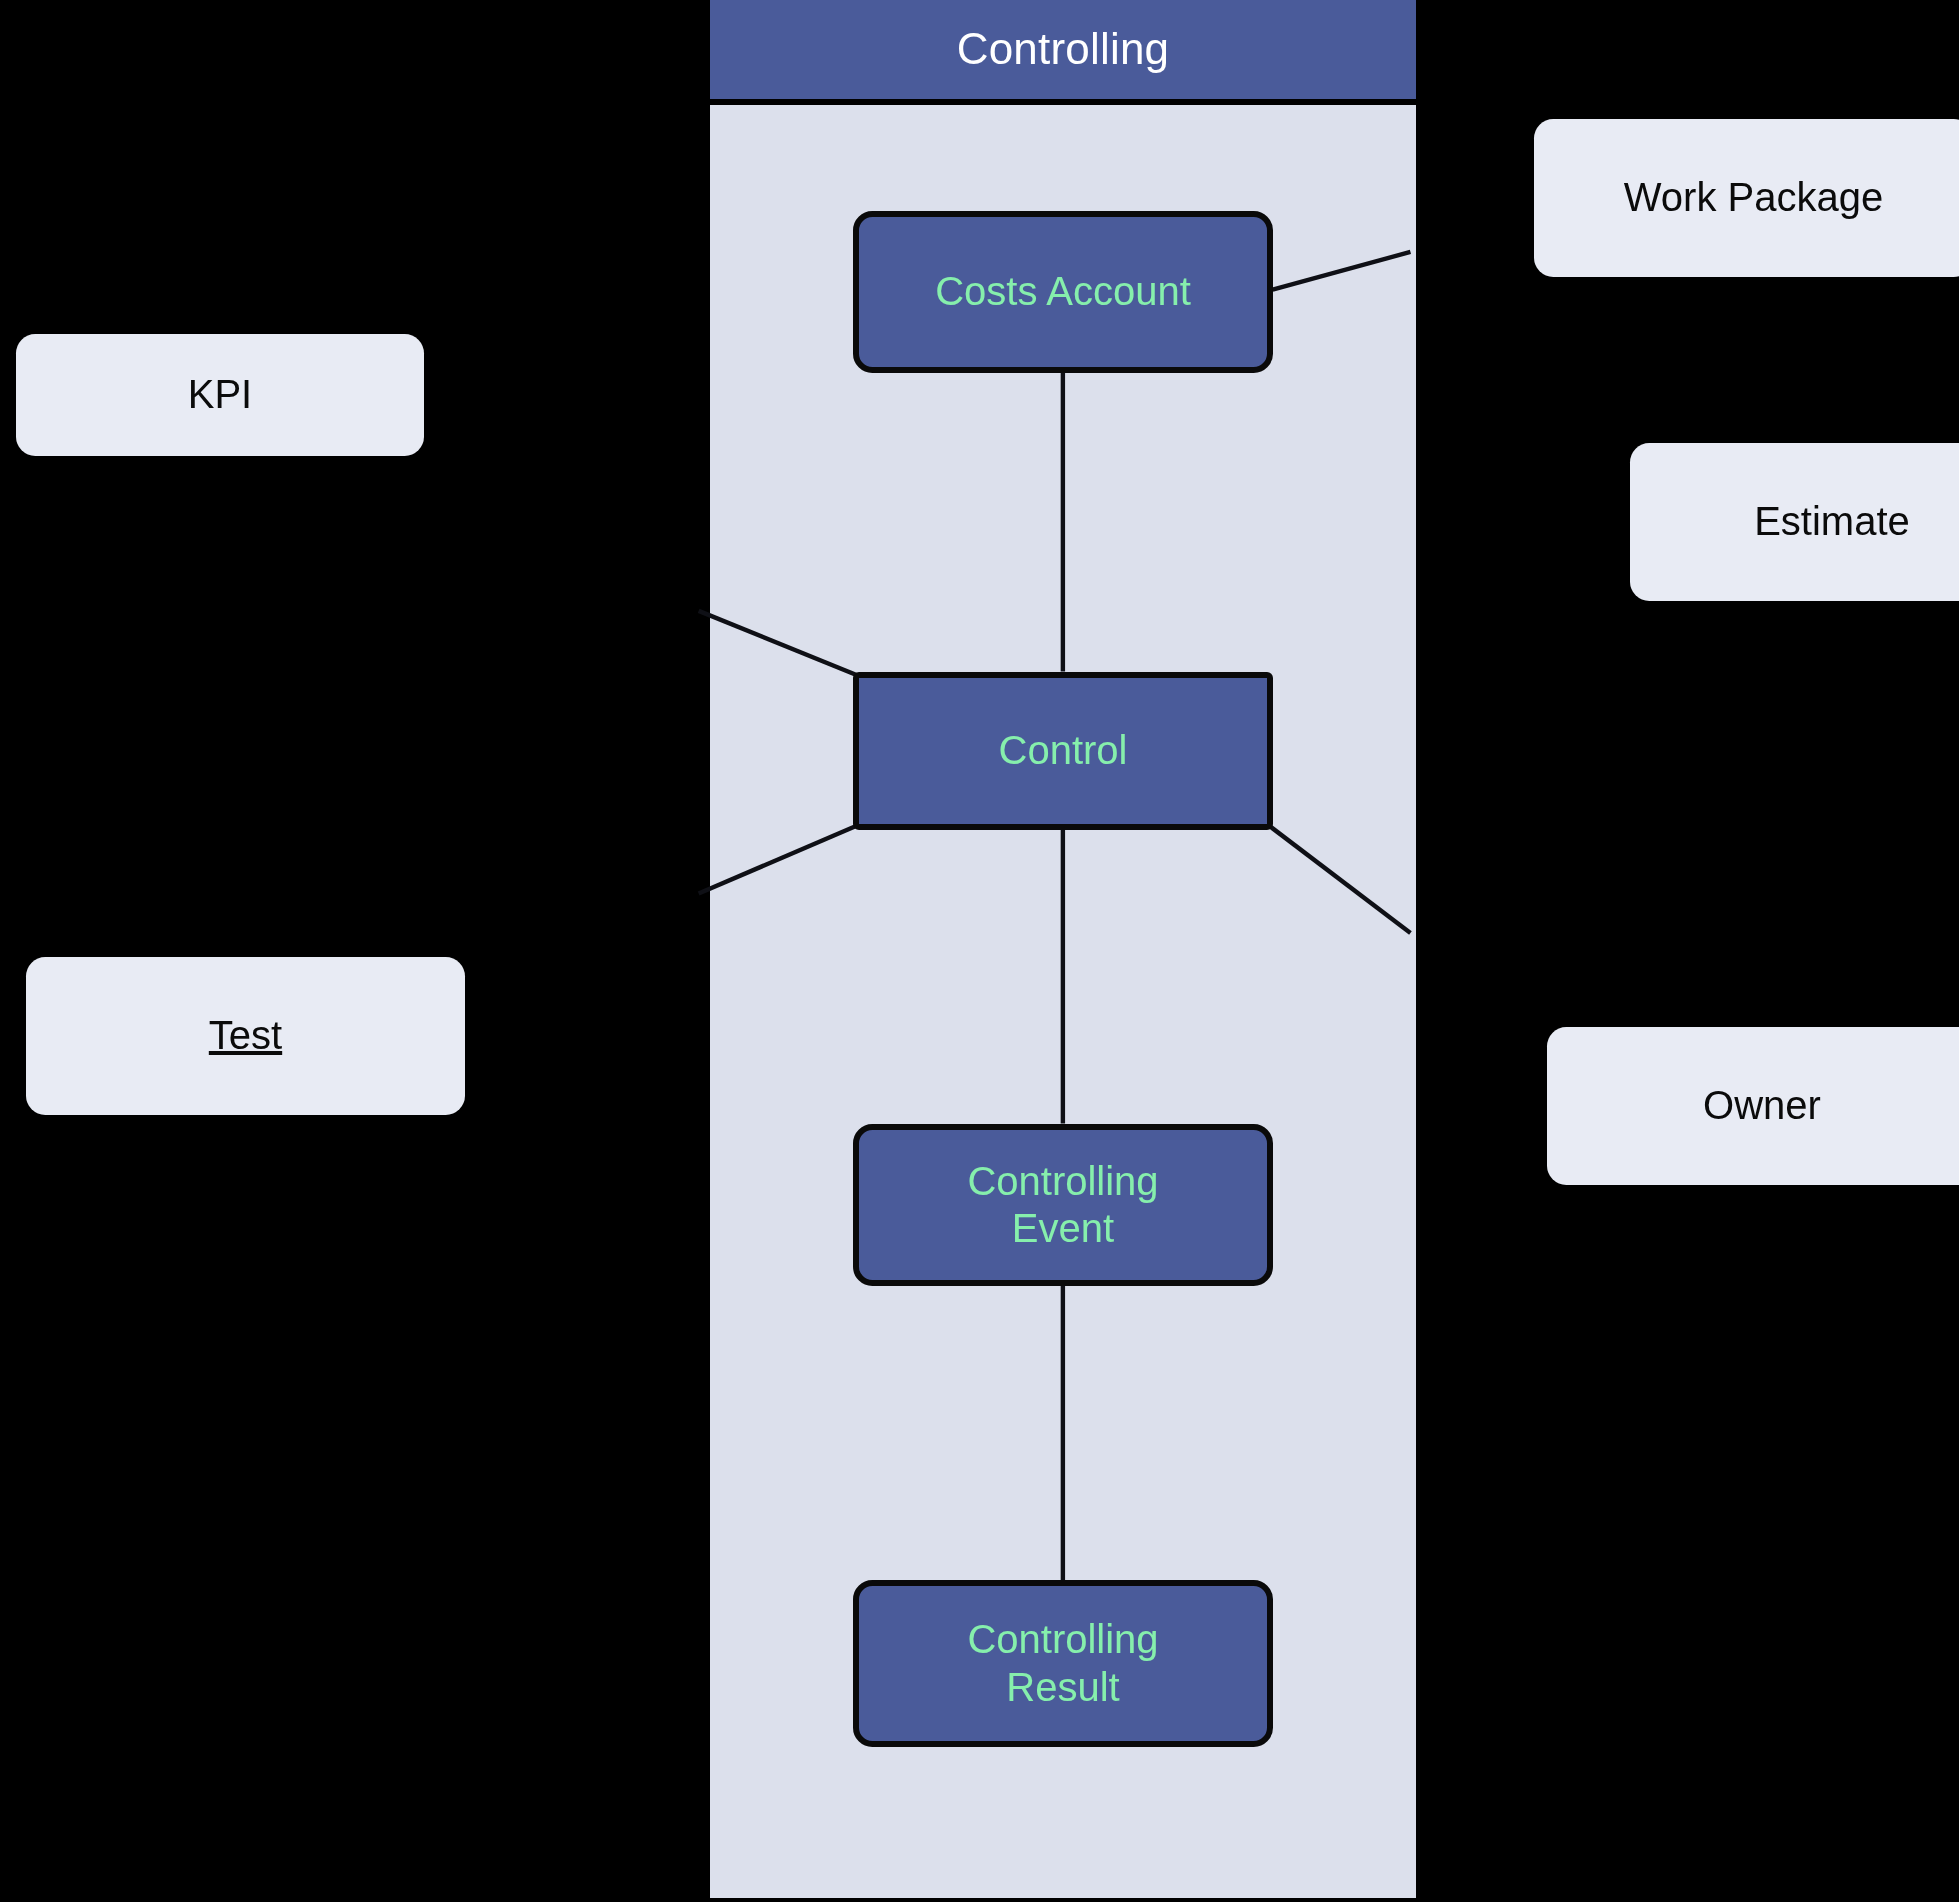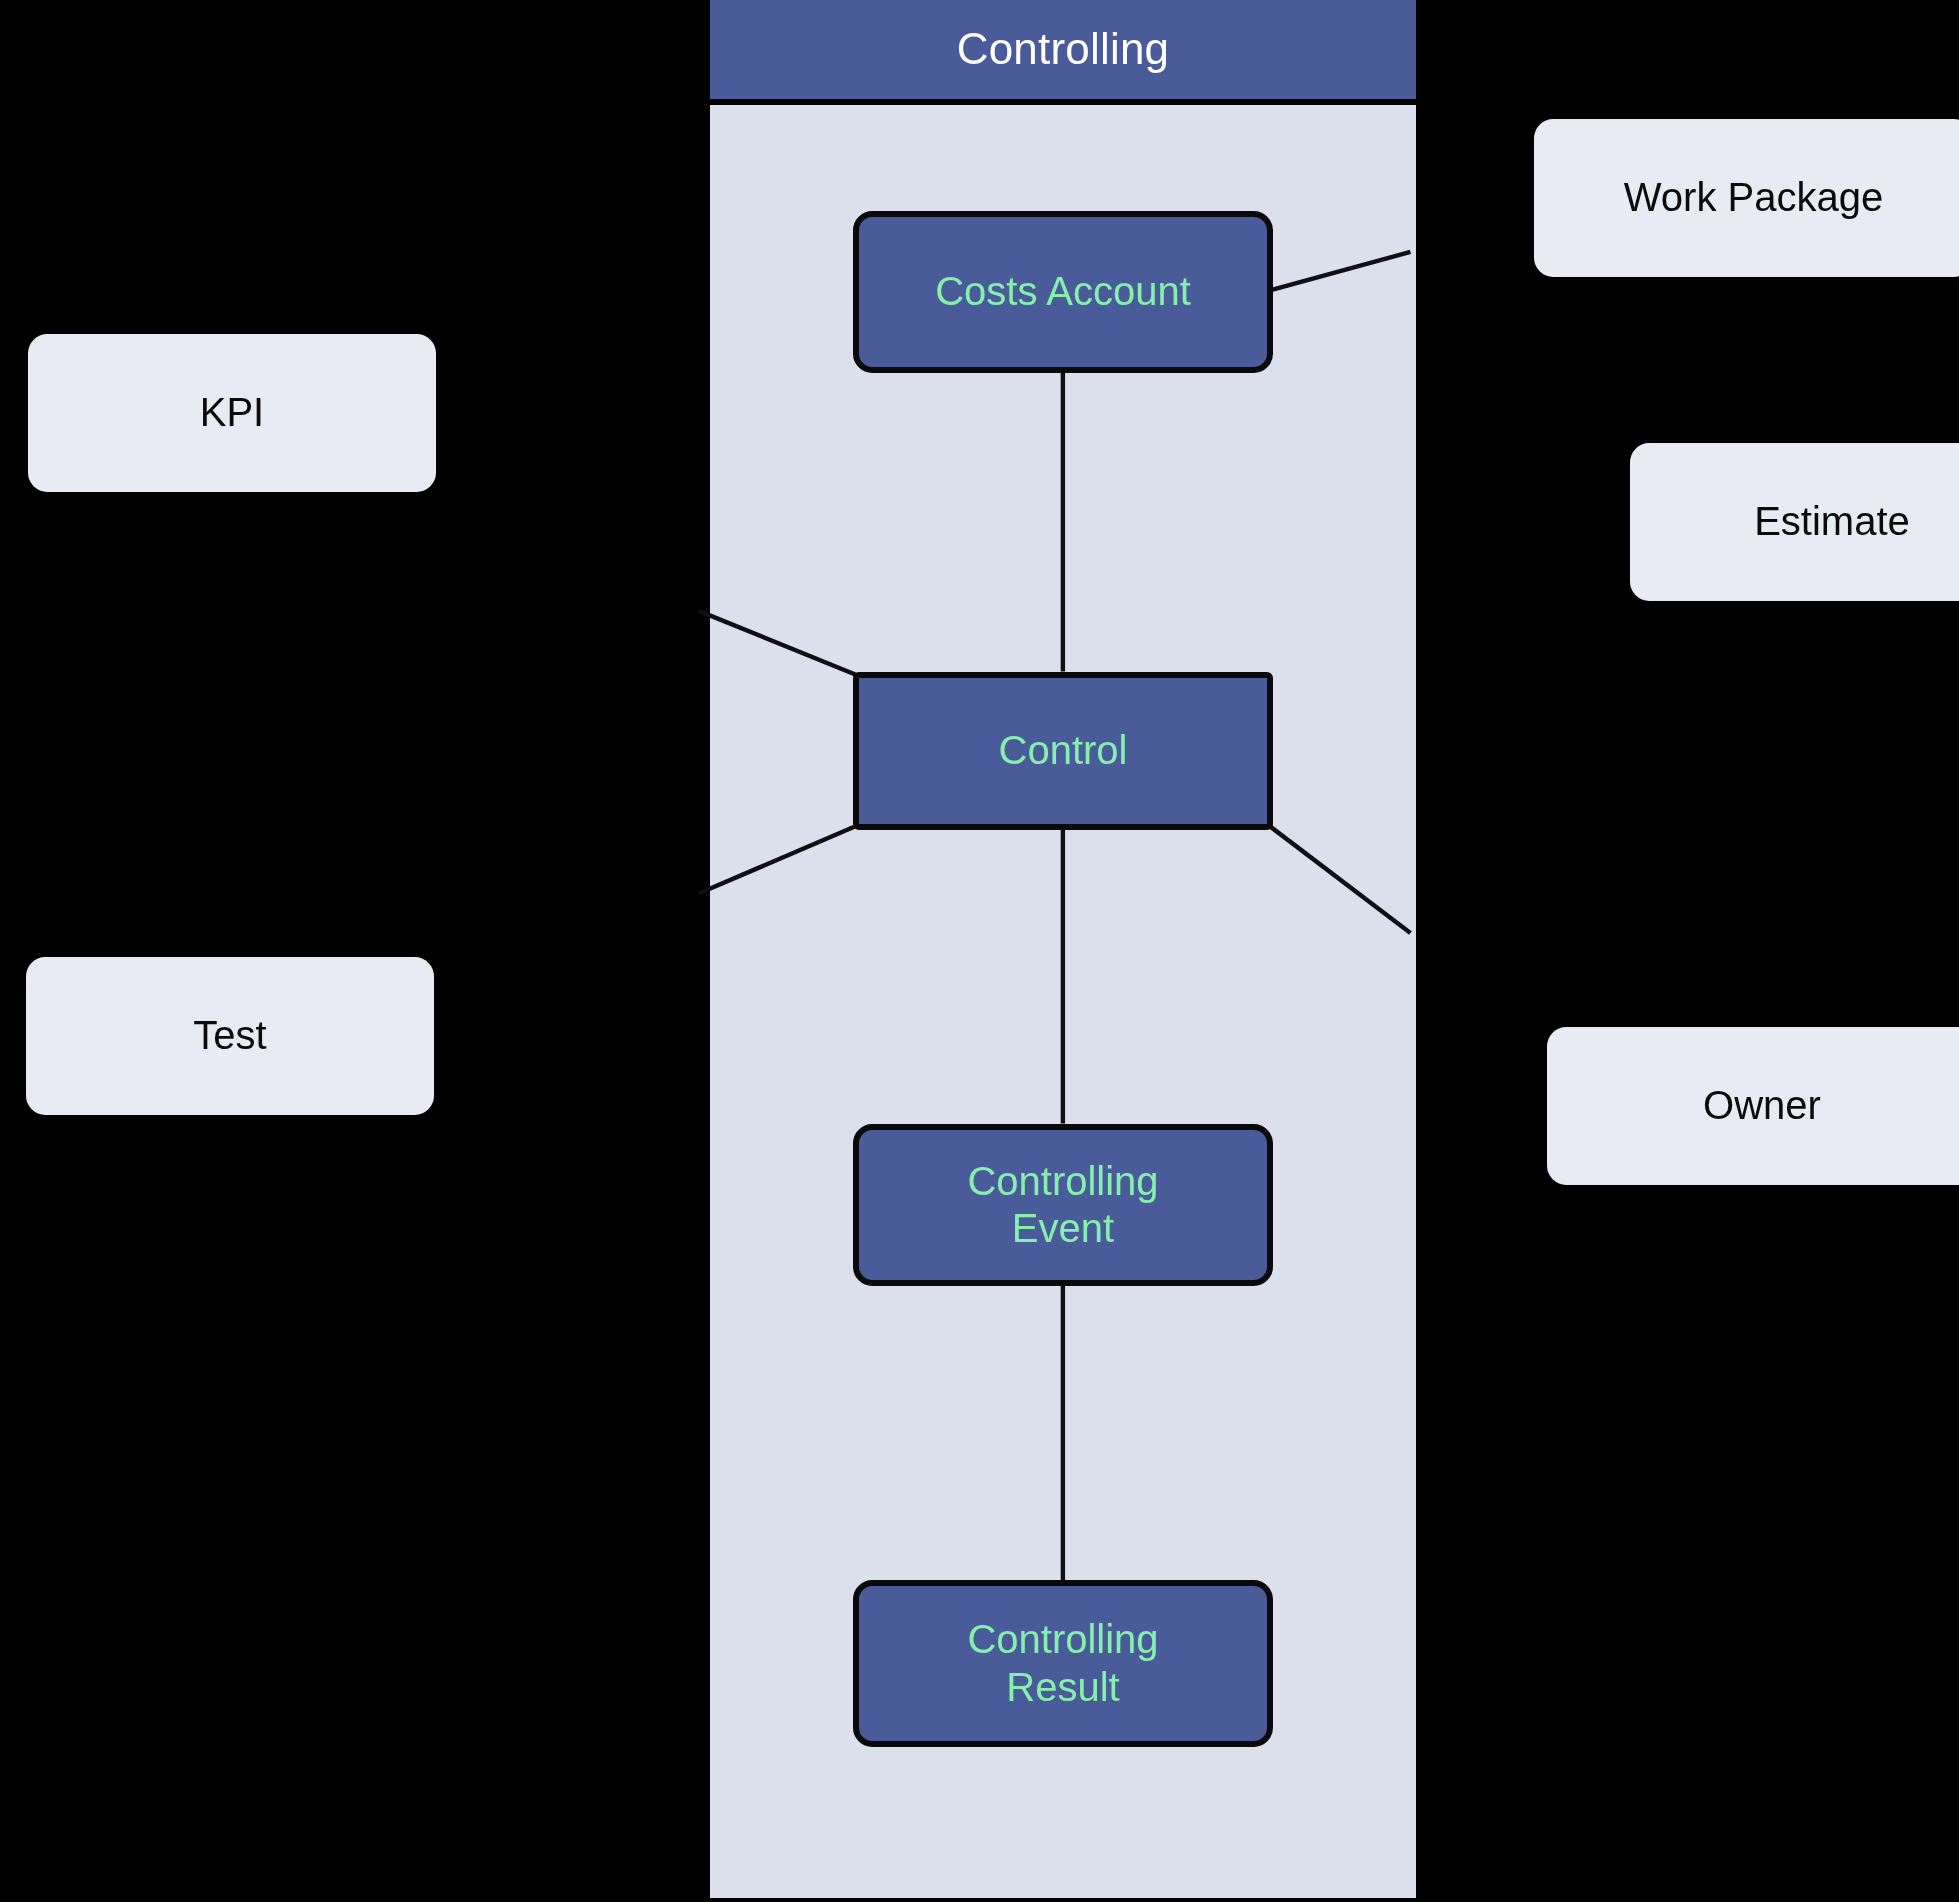--- a/index.html
+++ b/index.html
@@ -95,21 +95,21 @@
       <polyline points="1445,940 1607,1063" fill="none" stroke="#0f1016" stroke-width="5" stroke-linecap="butt"></polyline>
     </svg>
 
   <div id="node-layer">
       <div class="node primary" style="left: 853px; top: 211px; width: 420px; height: 162px;">Costs Account</div>
       <div class="node primary" style="left: 853px; top: 672px; width: 420px; height: 158px; border-radius: 6px;">Control</div>
       <div class="node primary" style="left: 853px; top: 1124px; width: 420px; height: 162px;">Controlling
 Event</div>
       <div class="node primary" style="left: 853px; top: 1580px; width: 420px; height: 167px;">Controlling
 Result</div>
-      <div class="node satellite" style="left: 28px; top: 334px; width: 408px; height: 158px;">KPI</div>
-      <div class="node satellite" style="left: 26px; top: 957px; width: 408px; height: 158px;">Test</div>
+      <div class="node satellite" style="left: 16px; top: 334px; width: 408px; height: 122px;">KPI</div>
+      <div class="node satellite" style="left: 26px; top: 957px; width: 439px; height: 158px; text-decoration: underline;">Test</div>
       <div class="node satellite" style="left: 1534px; top: 119px; width: 439px; height: 158px;">Work Package</div>
       <div class="node satellite" style="left: 1630px; top: 443px; width: 404px; height: 158px;">Estimate</div>
       <div class="node satellite" style="left: 1547px; top: 1027px; width: 430px; height: 158px;">Owner</div>
     </div>
 
 </div>
 
 
 </body></html>

